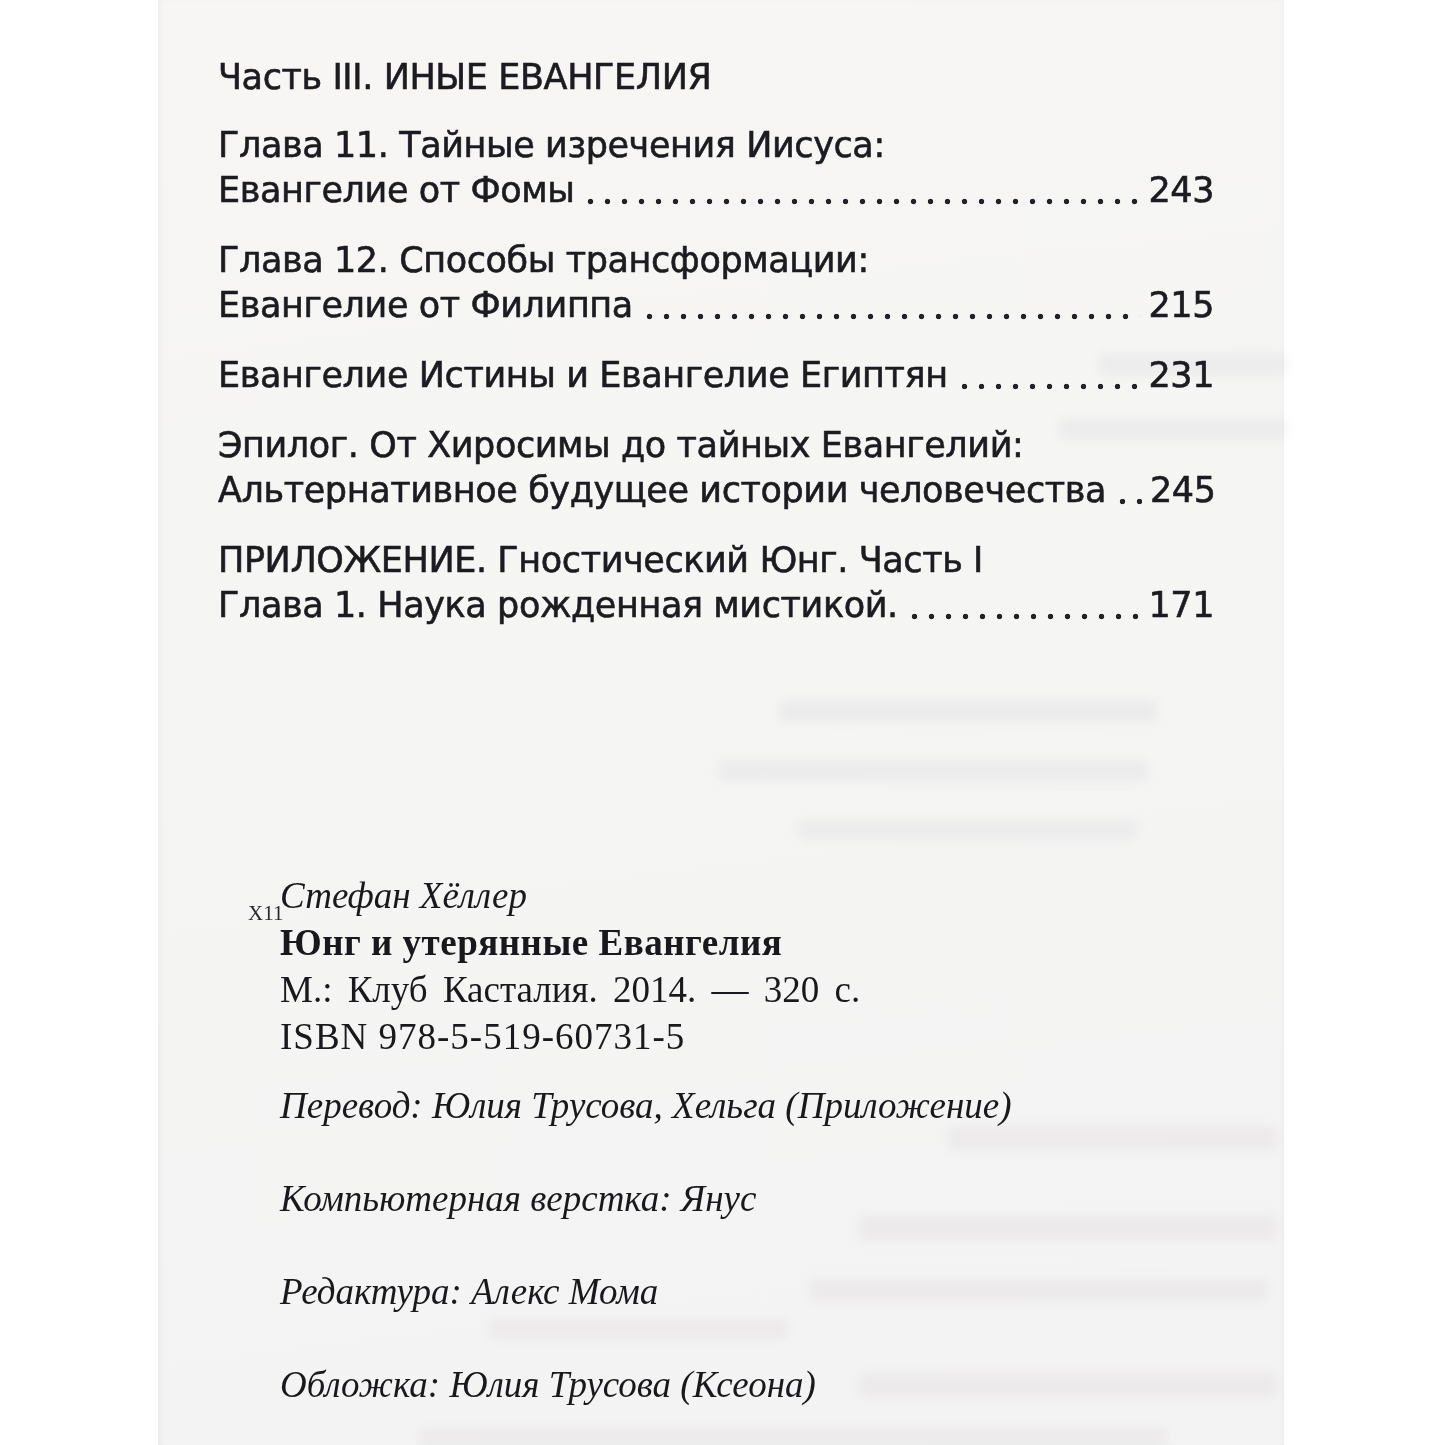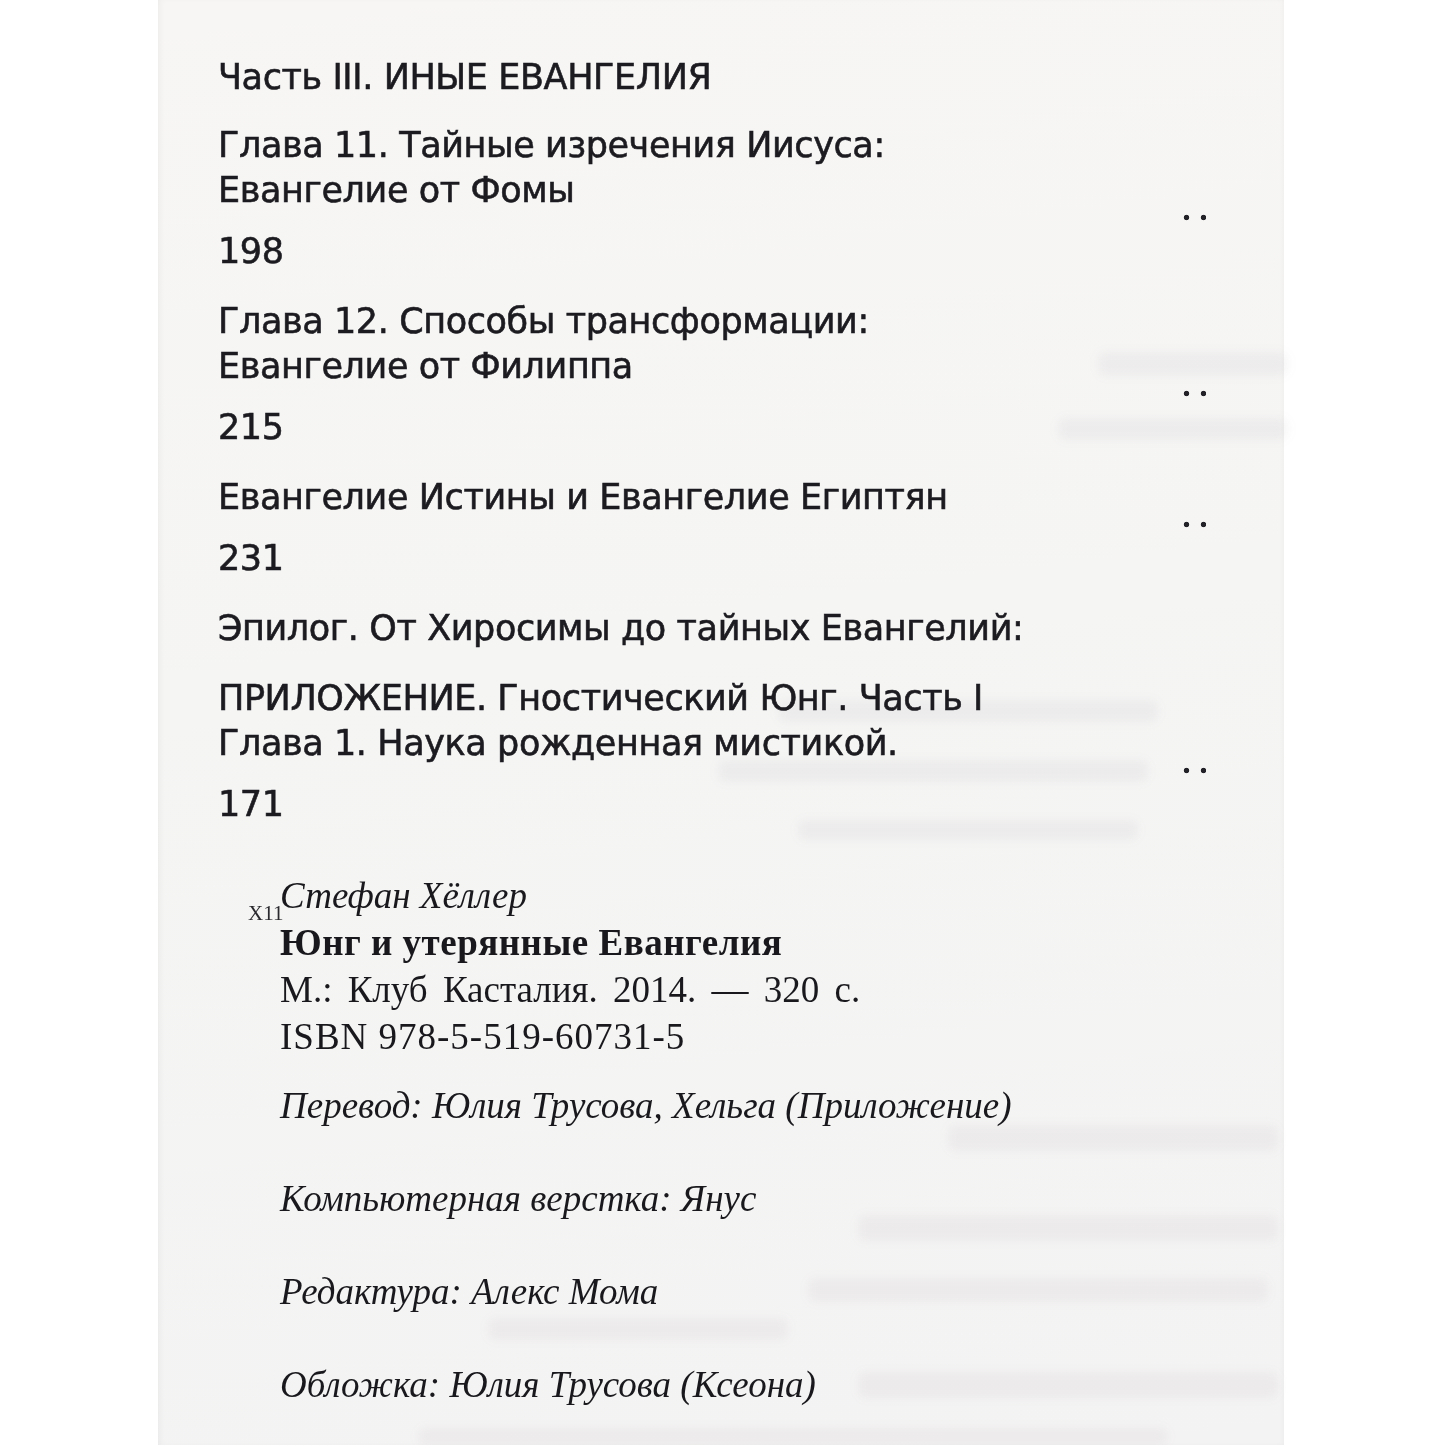--- a/index.html
+++ b/index.html
@@ -40,21 +40,21 @@
     color: #1b1b20;
     -webkit-text-stroke: 0.6px currentColor;
   }
   .toc-heading {
     line-height: 46px;
     margin-bottom: 23px;
     white-space: nowrap;
   }
   .toc-entry { margin-bottom: 25px; }
   .toc-line  { line-height: 45px; white-space: nowrap; }
-  .toc-row   { display: flex; line-height: 45px; white-space: nowrap; flex-direction: column; }
+  .toc-row   { display: flex; line-height: 45px; white-space: nowrap; }
   .leader {
     flex: 1 1 auto;
     min-width: 24px;
     align-self: flex-end;
     height: 9px;
     margin: 0 8px 7px 12px;
     background-image: radial-gradient(circle at 4.5px 4.5px, #222228 2.3px, rgba(0,0,0,0) 3.1px);
     background-size: 17px 9px;
     background-repeat: repeat-x;
   }
@@ -112,21 +112,21 @@
     <div class="smudge" style="left:260px; top:1428px; width:750px; height:17px;"></div>
 
     <div class="toc">
       <div class="toc-heading">Часть III. ИНЫЕ ЕВАНГЕЛИЯ</div>
 
       <div class="toc-entry">
         <div class="toc-line">Глава 11. Тайные изречения Иисуса:</div>
         <div class="toc-row">
           <span>Евангелие от Фомы</span>
           <span class="leader"></span>
-          <span>198</span>
+          <span>243</span>
         </div>
       </div>
 
       <div class="toc-entry">
         <div class="toc-line">Глава 12. Способы трансформации:</div>
         <div class="toc-row">
           <span>Евангелие от Филиппа</span>
           <span class="leader"></span>
           <span>215</span>
         </div>
@@ -135,20 +135,25 @@
       <div class="toc-entry">
         <div class="toc-row">
           <span>Евангелие Истины и Евангелие Египтян</span>
           <span class="leader"></span>
           <span>231</span>
         </div>
       </div>
 
       <div class="toc-entry">
         <div class="toc-line">Эпилог. От Хиросимы до тайных Евангелий:</div>
+        <div class="toc-row">
+          <span>Альтернативное будущее истории человечества</span>
+          <span class="leader"></span>
+          <span>245</span>
+        </div>
       </div>
 
       <div class="toc-entry">
         <div class="toc-line">ПРИЛОЖЕНИЕ. Гностический Юнг. Часть I</div>
         <div class="toc-row">
           <span>Глава 1. Наука рожденная мистикой.</span>
           <span class="leader"></span>
           <span>171</span>
         </div>
       </div>

